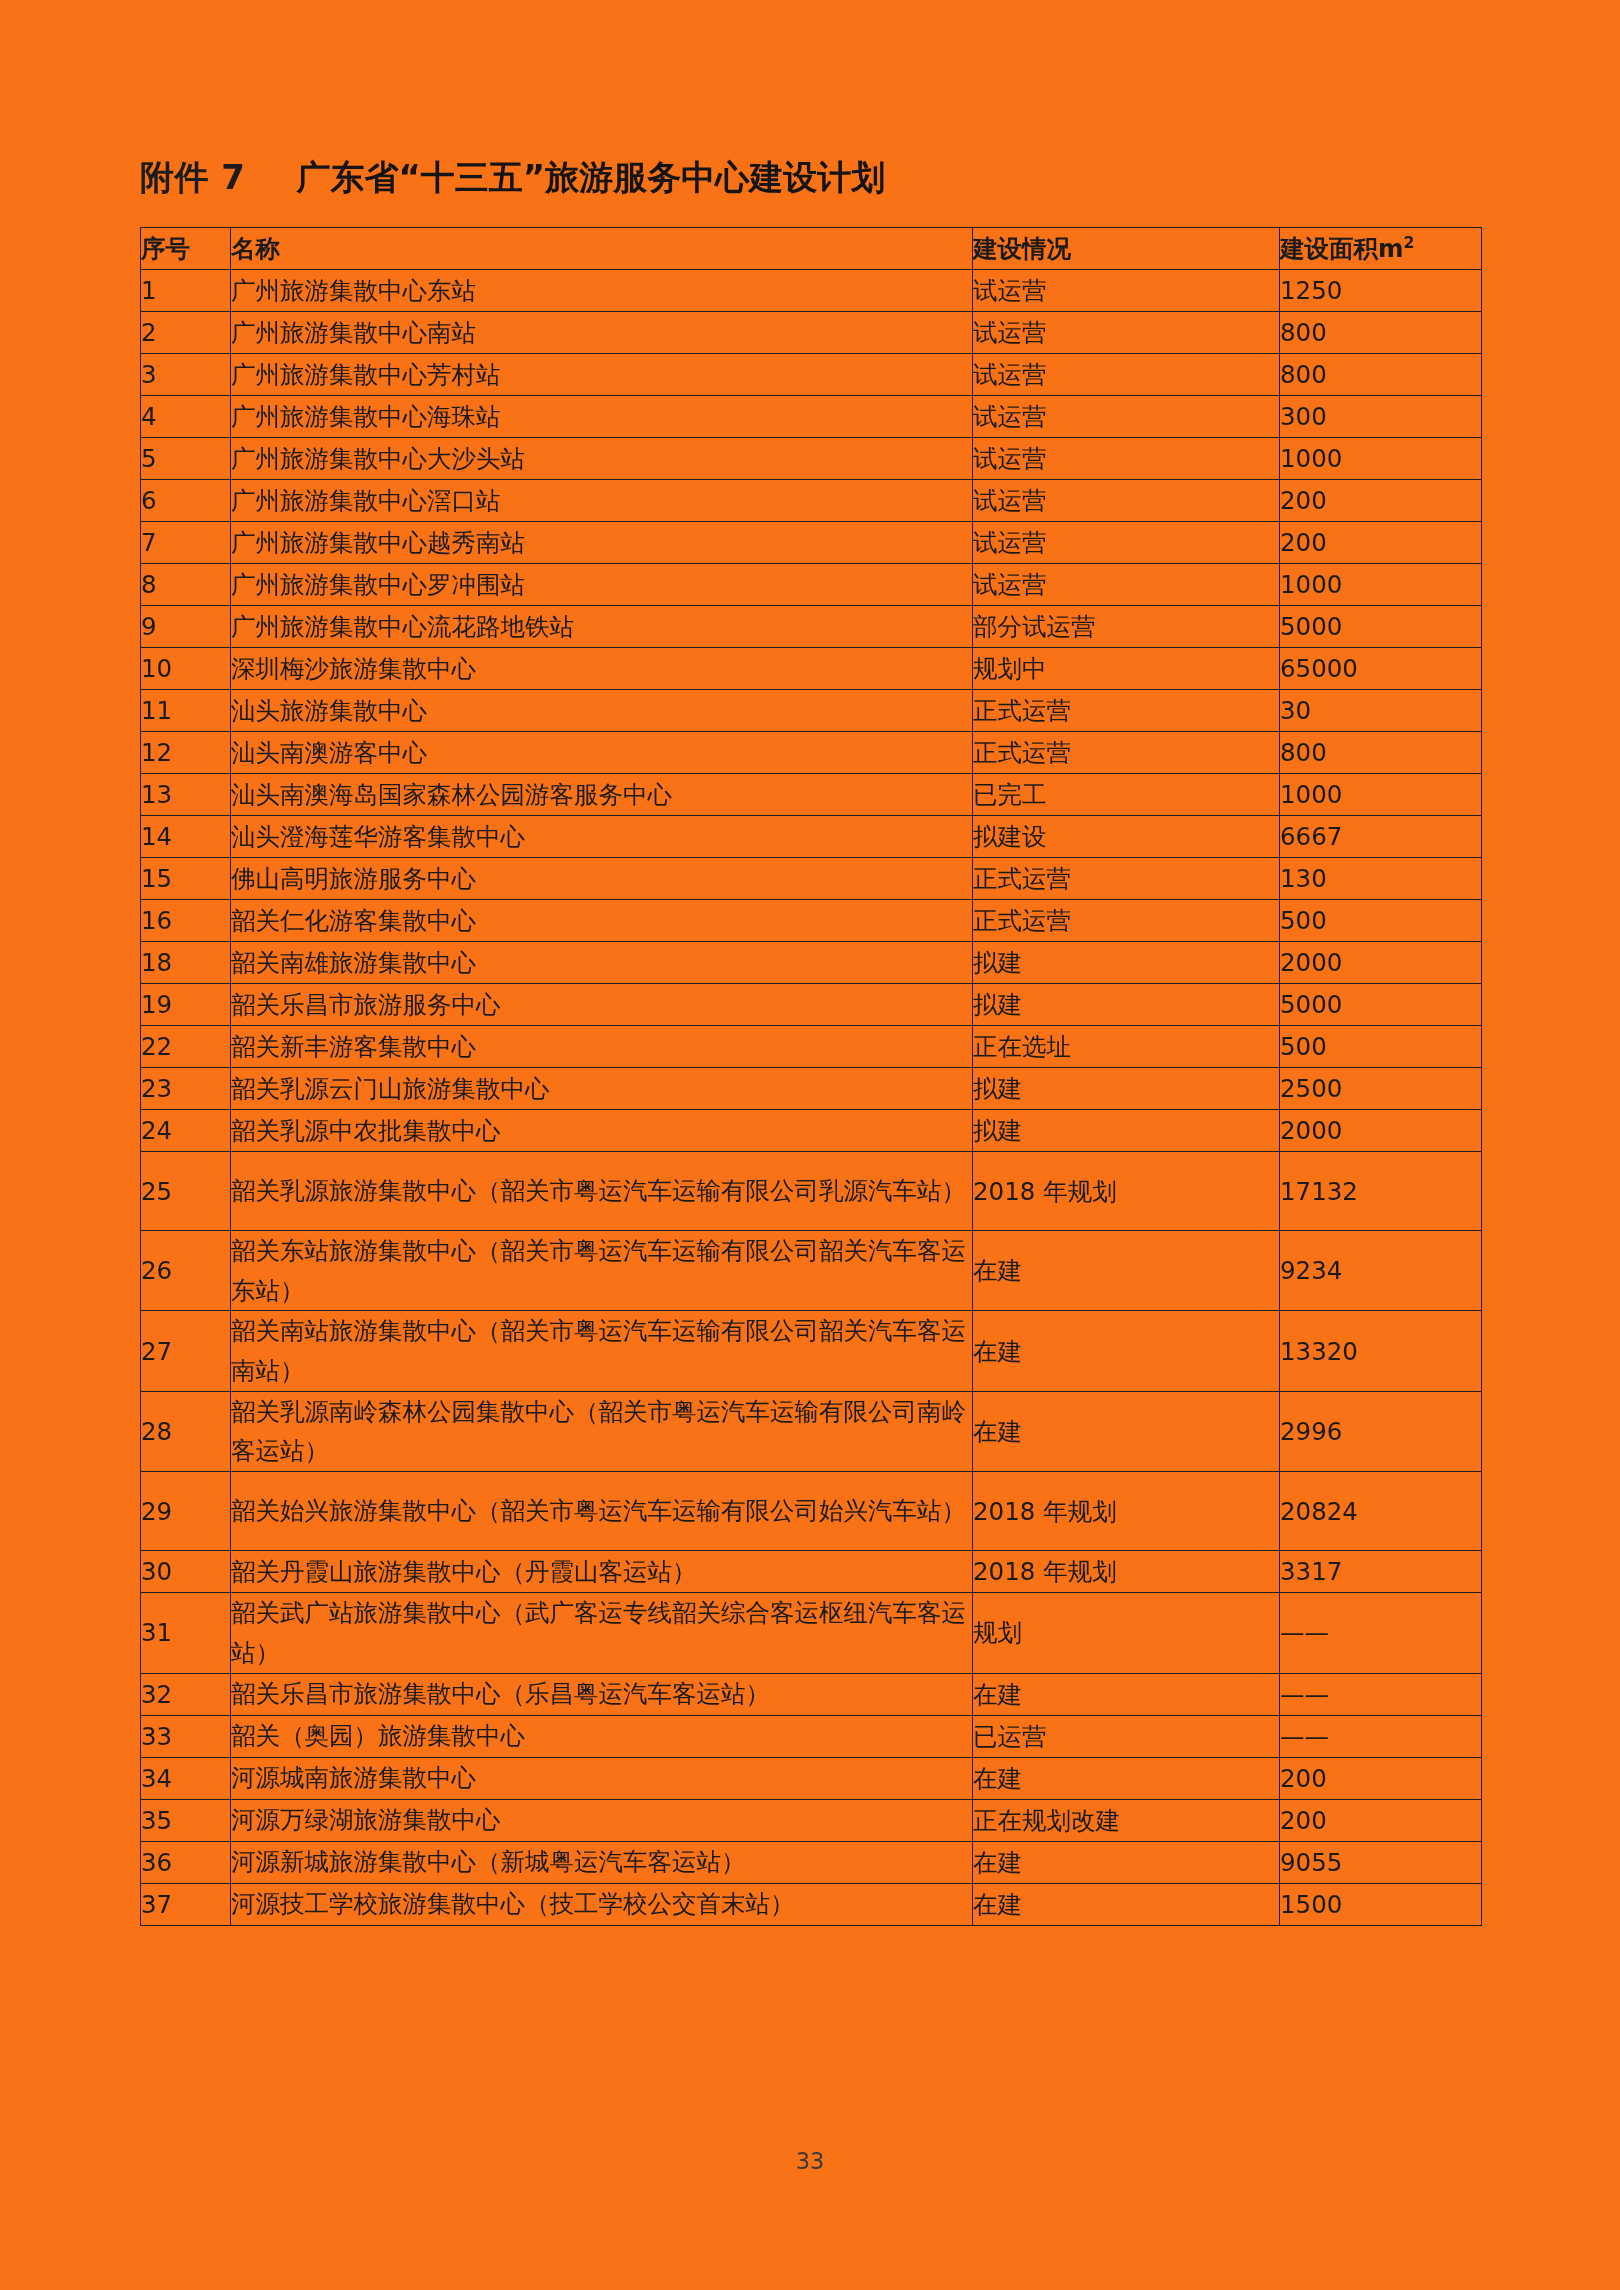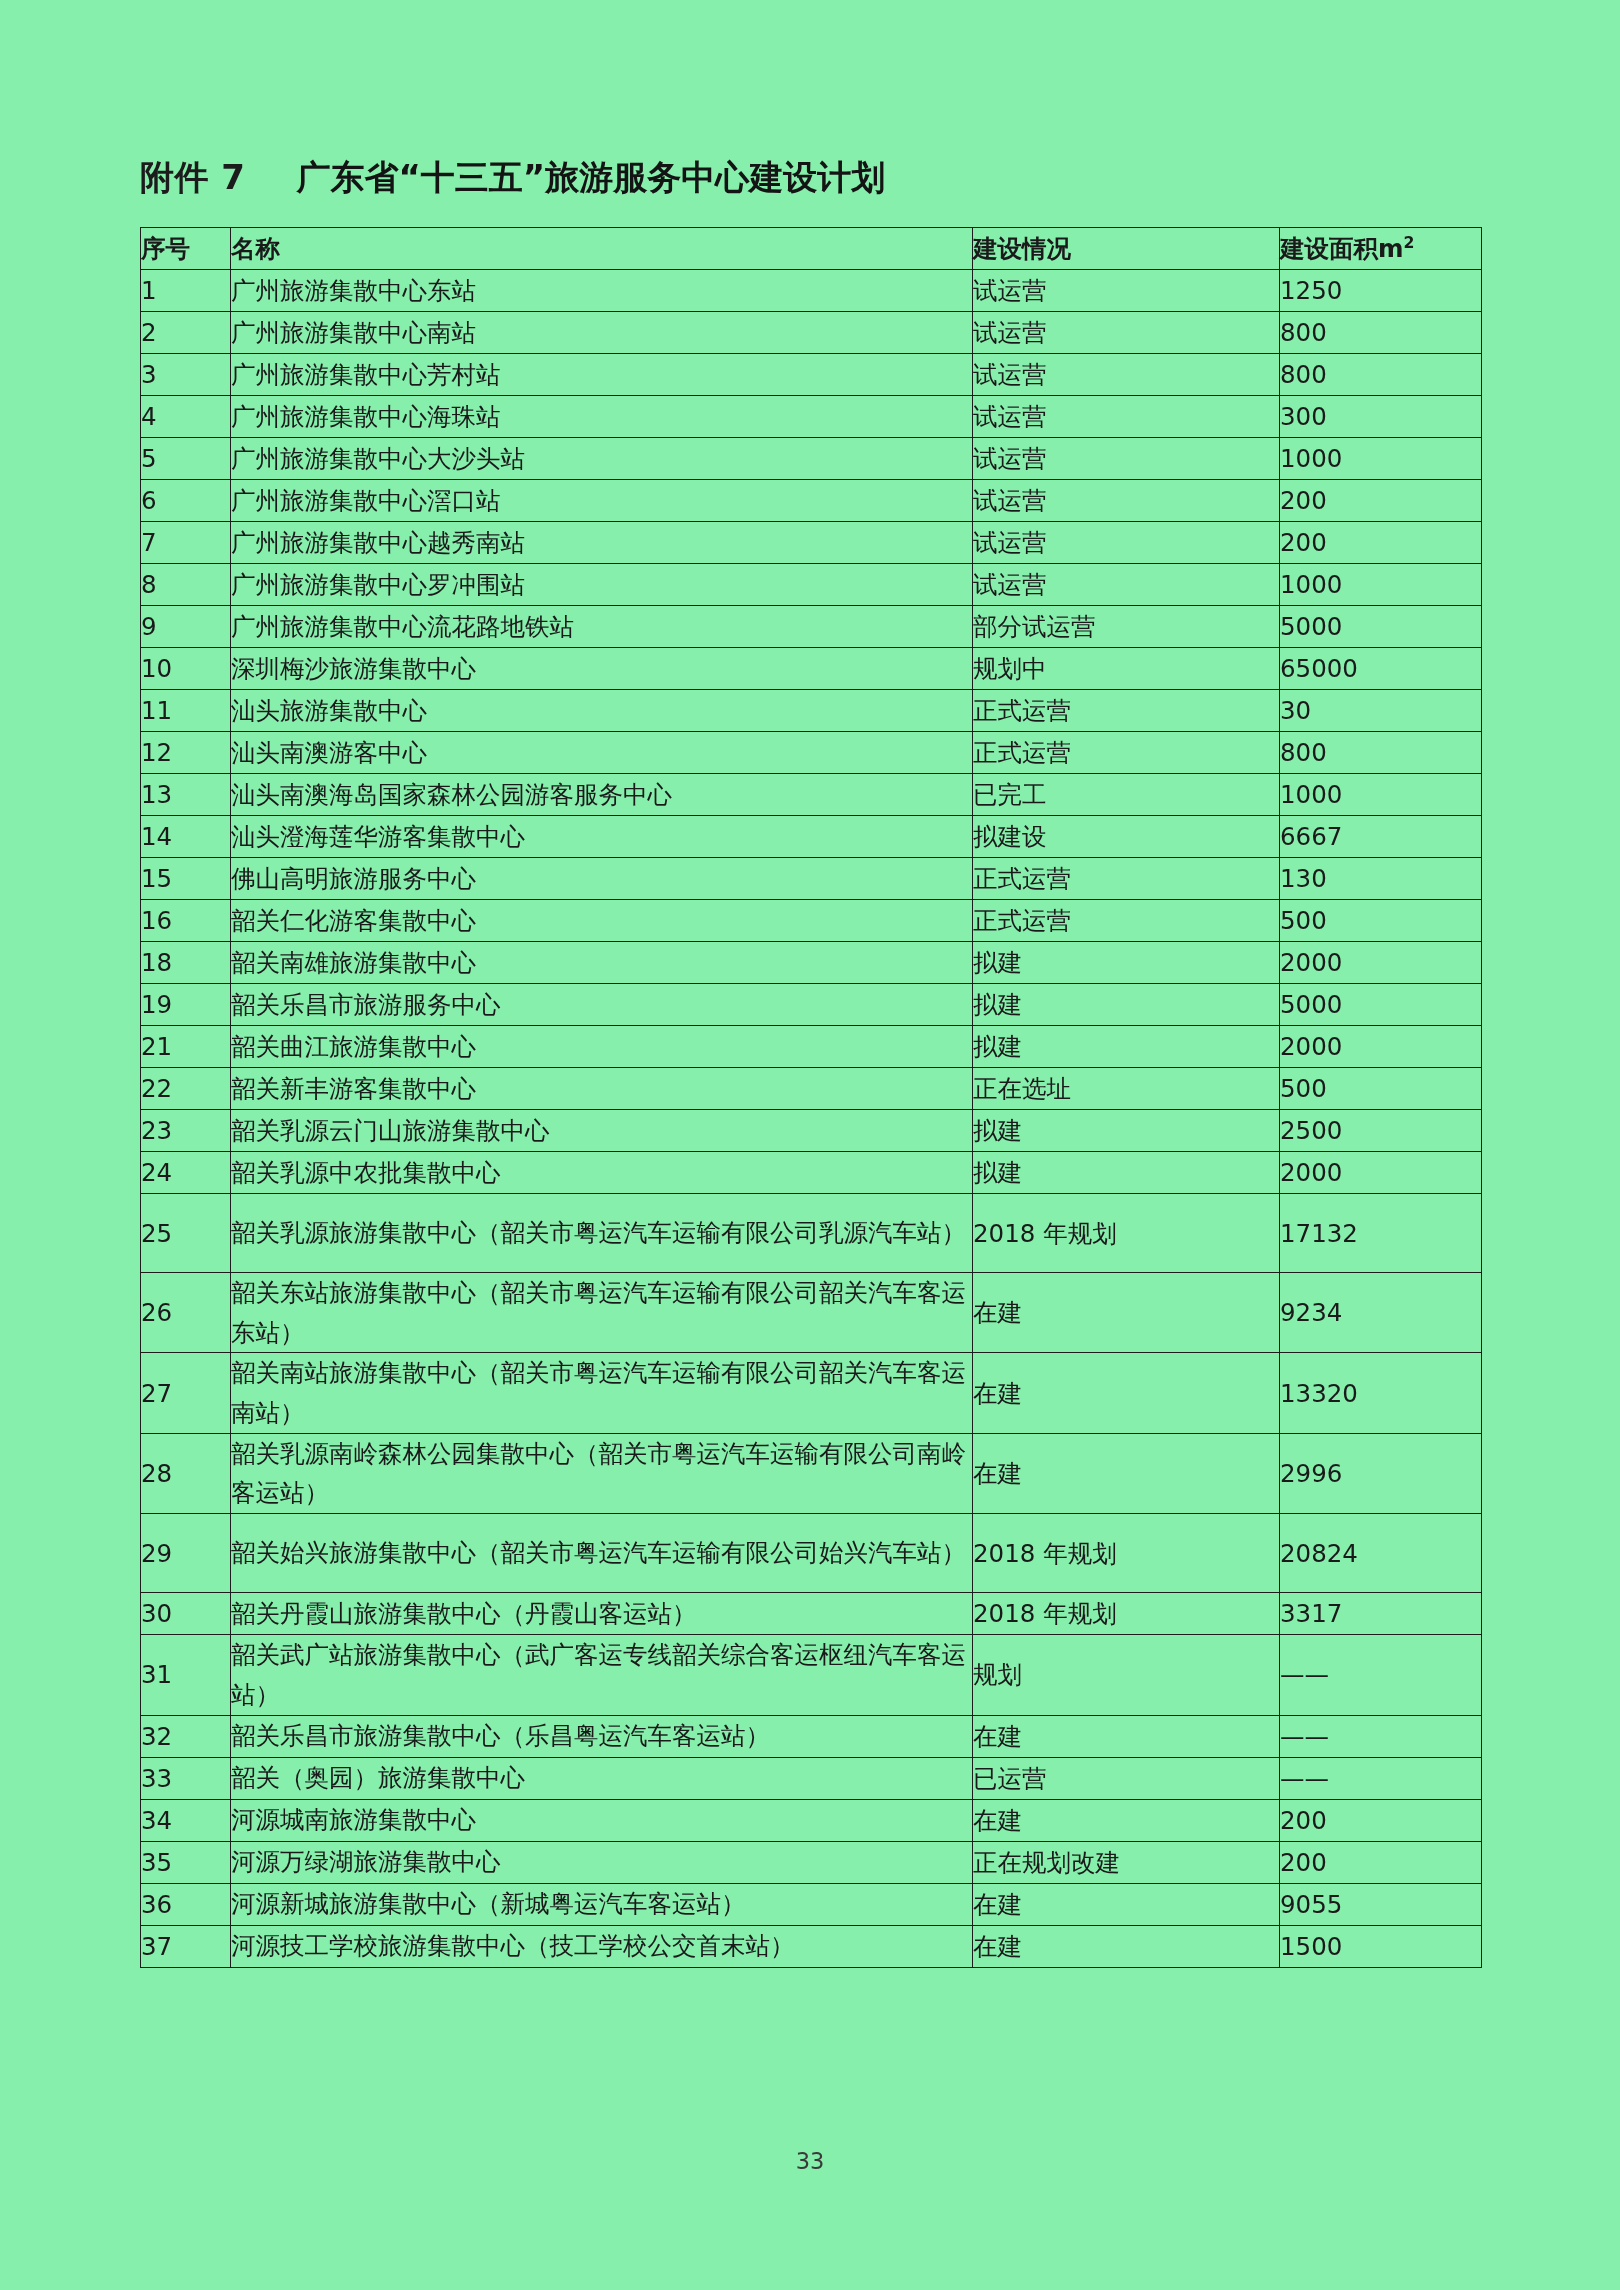--- a/index.html
+++ b/index.html
@@ -14,21 +14,21 @@
     color: #1a1a1a;
     position: relative;
     overflow: hidden;
   }
   .page {
     position: absolute;
     left: 0;
     top: 0;
     width: 1620px;
     height: 2291px;
-    background: #86efac;
+    background: #f97316;
   }
   .title-block {
     position: absolute;
     left: 140px;
     top: 155px;
     width: 1343px;
     white-space: nowrap;
   }
   .title-prefix {
     font-size: 34px;
@@ -245,26 +245,20 @@
           <td class="cell-stat">拟建</td>
           <td class="cell-area">2000</td>
         </tr>
         <tr class="r1">
           <td class="cell-no">19</td>
           <td class="cell-name">韶关乐昌市旅游服务中心</td>
           <td class="cell-stat">拟建</td>
           <td class="cell-area">5000</td>
         </tr>
         <tr class="r1">
-          <td class="cell-no">21</td>
-          <td class="cell-name">韶关曲江旅游集散中心</td>
-          <td class="cell-stat">拟建</td>
-          <td class="cell-area">2000</td>
-        </tr>
-        <tr class="r1">
           <td class="cell-no">22</td>
           <td class="cell-name">韶关新丰游客集散中心</td>
           <td class="cell-stat">正在选址</td>
           <td class="cell-area">500</td>
         </tr>
         <tr class="r1">
           <td class="cell-no">23</td>
           <td class="cell-name">韶关乳源云门山旅游集散中心</td>
           <td class="cell-stat">拟建</td>
           <td class="cell-area">2500</td>

